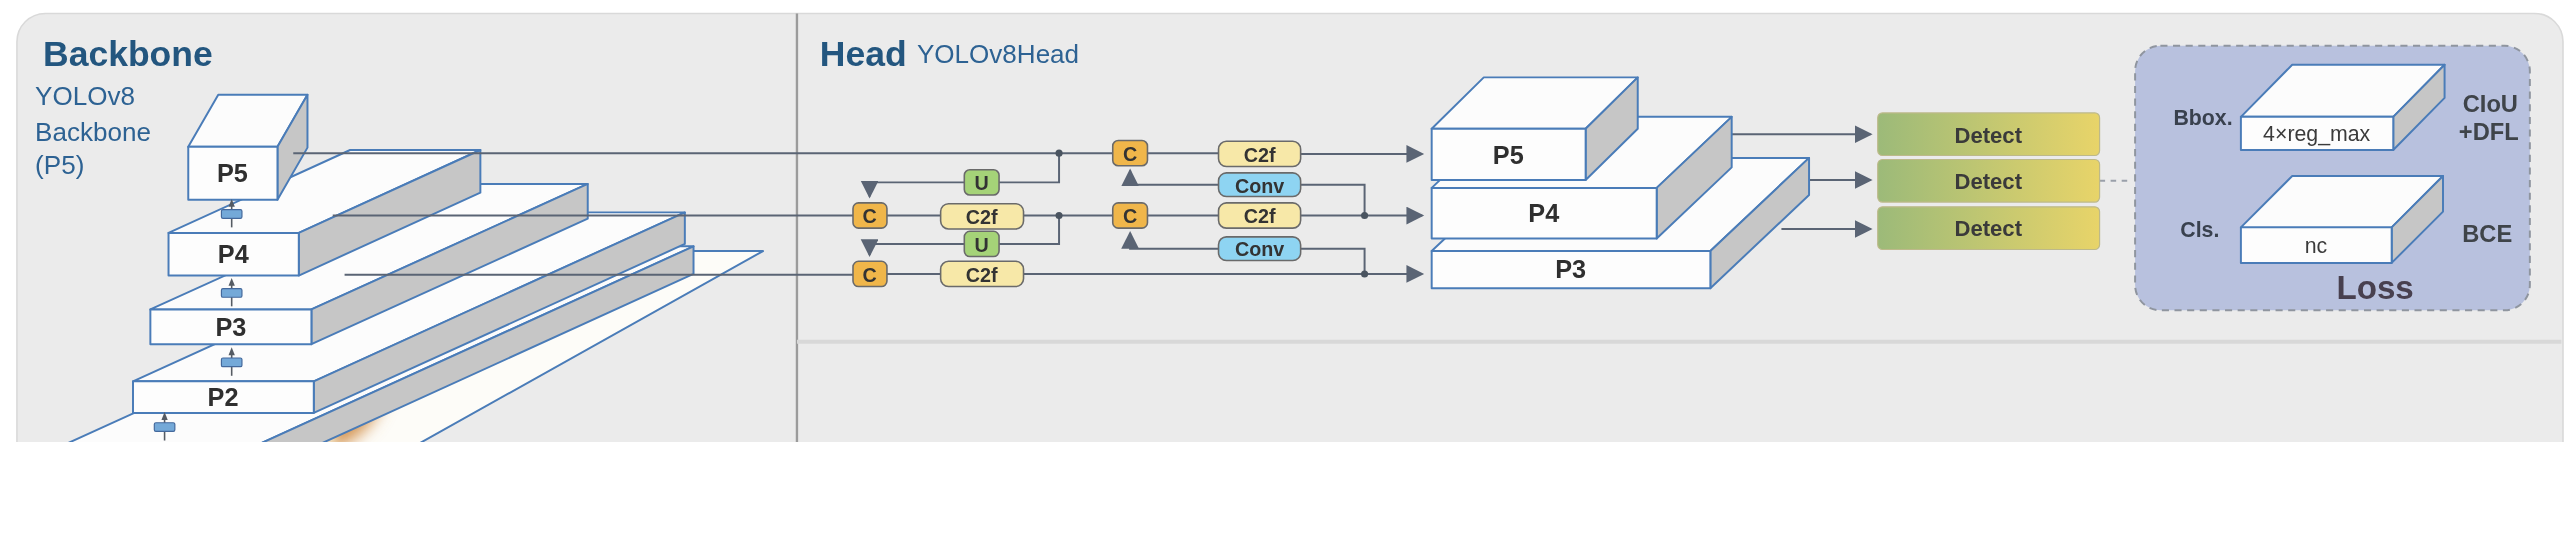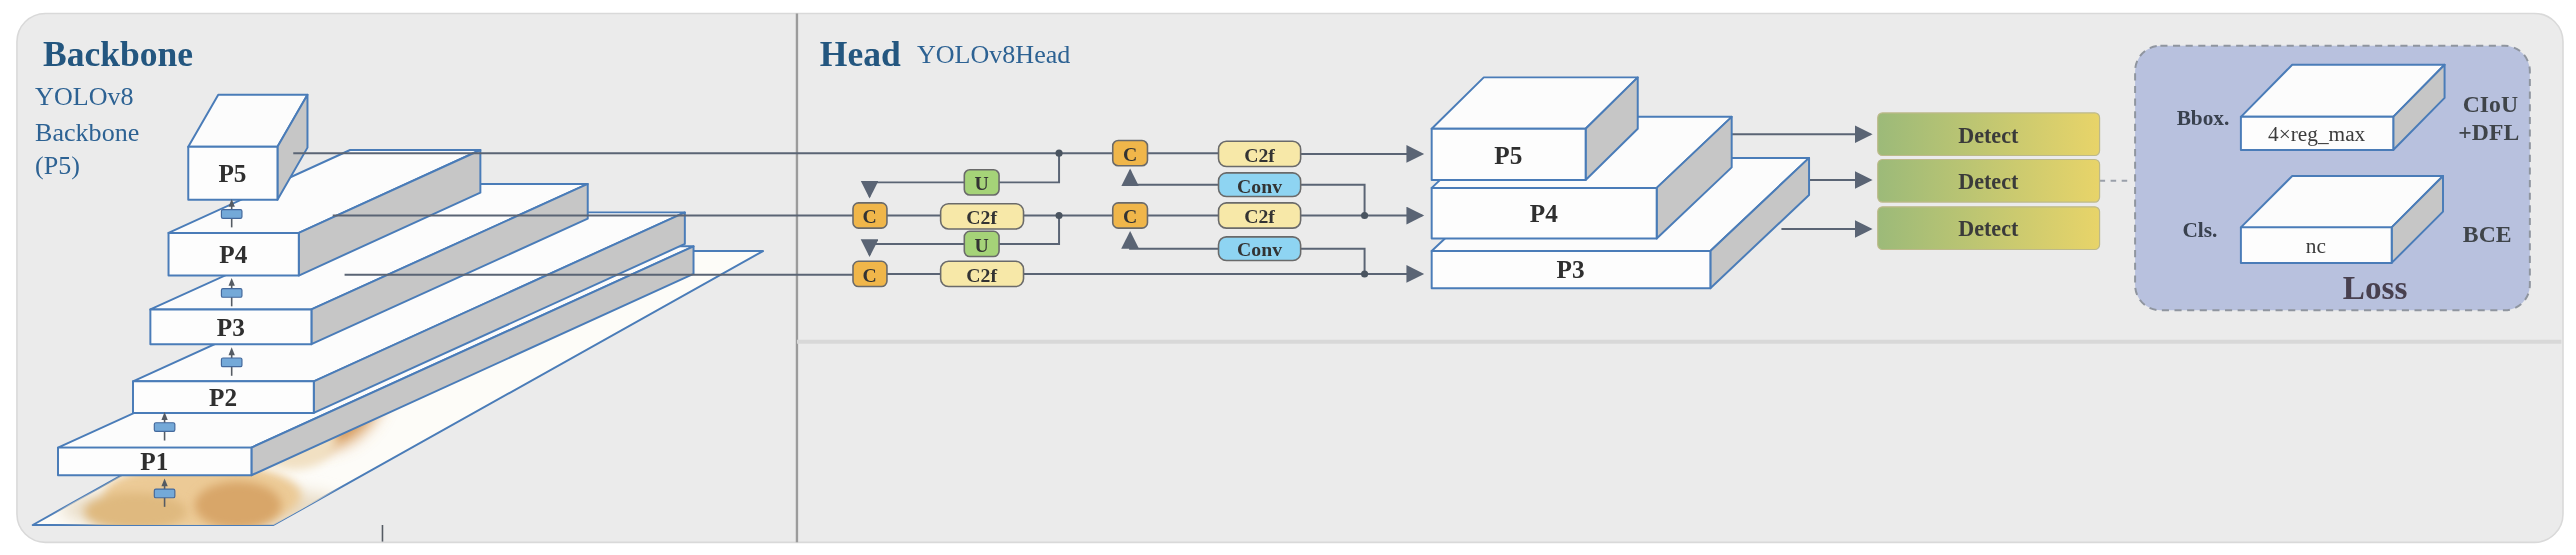--- a/index.html
+++ b/index.html
@@ -5,21 +5,21 @@
   :root{
     --page-bg:#ffffff; --panel-bg:#ebebeb; --divider:#9b9b9b; --divider-light:#d8d8d8;
     --title-color:#23567f; --subtitle-color:#2d6293;
     --slab-stroke:#4a7cb8; --slab-front:#fdfdfd; --slab-side:#c6c6c6;
     --line-color:#5a6474; --node-text:#333333; --node-stroke:#6a6a6a;
     --concat-fill:#f0b64a; --c2f-fill:#f7e8a8; --upsample-fill:#a5d378; --conv-fill:#8ed4f2;
     --downsample-fill:#74a9d8; --detect-green:#9cba79; --detect-yellow:#e8d469; --detect-text:#3a3a3a;
     --loss-panel-fill:#b8c1de; --loss-panel-border:#8f959f; --label-color:#2f2f2f; --loss-text:#3f4449;
   }
   html,body{margin:0;padding:0;background:var(--page-bg);}
-  .stage{width:2576px;height:555px;position:relative;font-family:Liberation Serif, serif;}
+  .stage{width:2576px;height:442px;position:relative;font-family:Liberation Sans, sans-serif;}
   svg{display:block;}
   .panel{fill:var(--panel-bg);stroke:#d9d9d9;stroke-width:2;}
   .vdivider{stroke:var(--divider);stroke-width:3;}
   .hdivider{stroke:var(--divider-light);stroke-width:5;}
   .title-text{font-size:45px;font-weight:bold;fill:var(--title-color);}
   .subtitle-text{font-size:33px;fill:var(--subtitle-color);}
   .slab-front{fill:var(--slab-front);stroke:var(--slab-stroke);stroke-width:2.5;stroke-linejoin:round;}
   .slab-top{fill:#fcfcfc;stroke:var(--slab-stroke);stroke-width:2.5;stroke-linejoin:round;}
   .slab-side{fill:var(--slab-side);stroke:var(--slab-stroke);stroke-width:2.5;stroke-linejoin:round;}
   .plane{fill:#fdfcf8;stroke:var(--slab-stroke);stroke-width:2.5;stroke-linejoin:round;}

